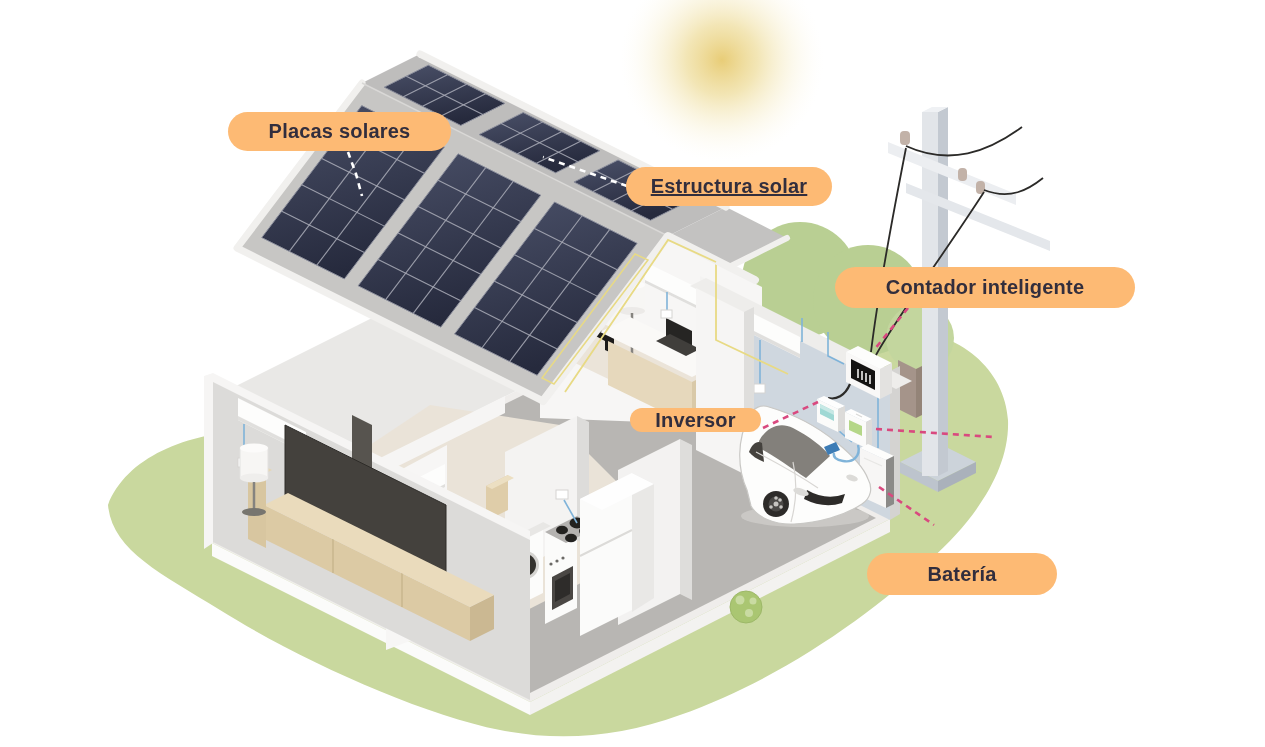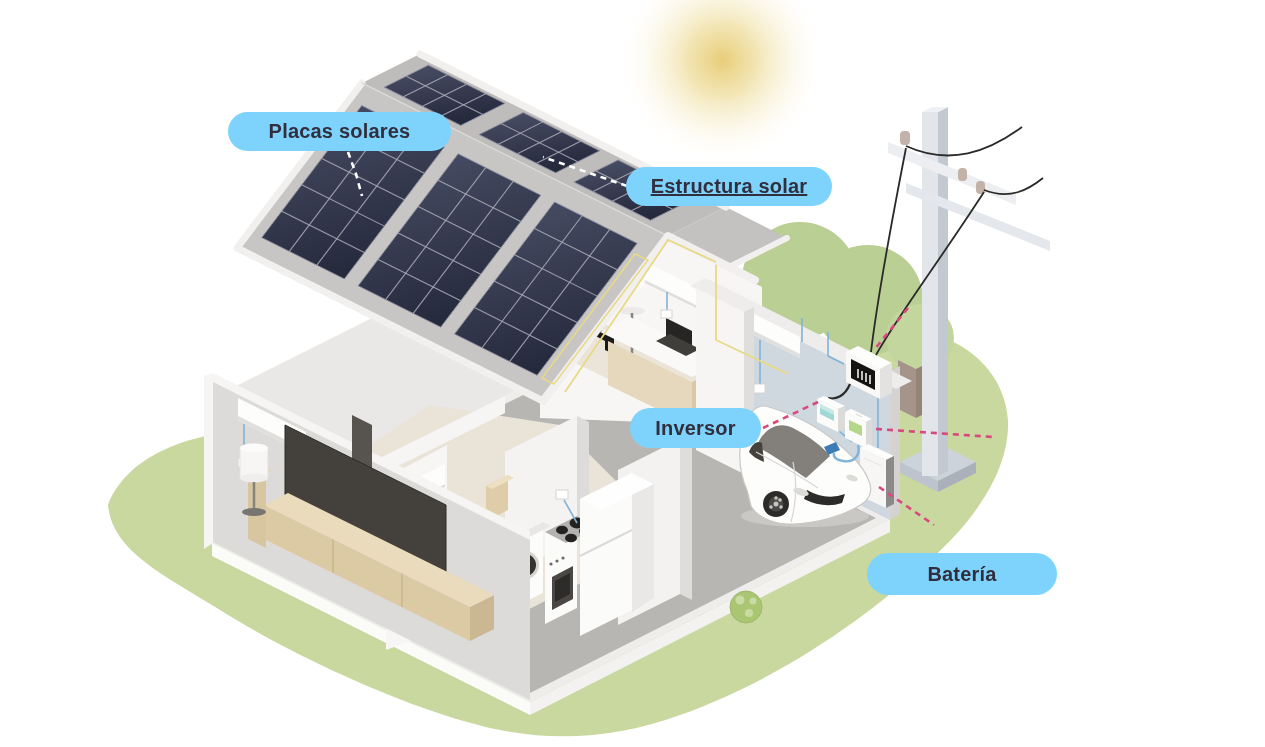--- a/index.html
+++ b/index.html
@@ -1,20 +1,20 @@
 <!DOCTYPE html>
 <html><head>
 <meta charset="utf-8">
 <style>
   html,body{margin:0;padding:0;background:#ffffff;}
   .stage{position:relative;width:1265px;height:747px;overflow:hidden;background:#ffffff;
          font-family:"Liberation Sans", sans-serif;}
   .scene-svg{position:absolute;left:0;top:0;}
   .label-pill{position:absolute;display:flex;align-items:center;justify-content:center;
-      background:#7dd3fc;border-radius:24px;color:#322e3d;font-weight:700;font-size:20px;
+      background:#fdba74;border-radius:24px;color:#322e3d;font-weight:700;font-size:20px;
       letter-spacing:.2px;white-space:nowrap;}
 </style>
 </head>
 <body>
 
 <div class="stage">
 
 <svg class="scene-svg" width="1265" height="747" viewBox="0 0 1265 747">
   <defs>
     <radialGradient id="sunG" cx="50%" cy="50%" r="50%">
@@ -352,16 +352,17 @@
   <g fill="none" stroke="#d9497f" stroke-width="2.6" stroke-dasharray="6 5">
     <polyline points="908,308 874,350"></polyline>
     <polyline points="763,428 818,402"></polyline>
     <polyline points="876,429 993,437"></polyline>
     <polyline points="879,487 934,525"></polyline>
   </g>
 </svg>
 
 <div class="label-pill" style="left:228px;top:112px;width:223px;height:39px;">Placas solares</div>
 <div class="label-pill" style="left:626px;top:167px;width:206px;height:39px;text-decoration:underline;">Estructura solar</div>
-<div class="label-pill" style="left:630px;top:408px;width:131px;height:40px;">Inversor</div>
+<div class="label-pill" style="left:835px;top:267px;width:300px;height:41px;">Contador inteligente</div>
+<div class="label-pill" style="left:630px;top:408px;width:131px;height:24px;">Inversor</div>
 <div class="label-pill" style="left:867px;top:553px;width:190px;height:42px;">Batería</div>
 
 </div>
 
 </body></html>

